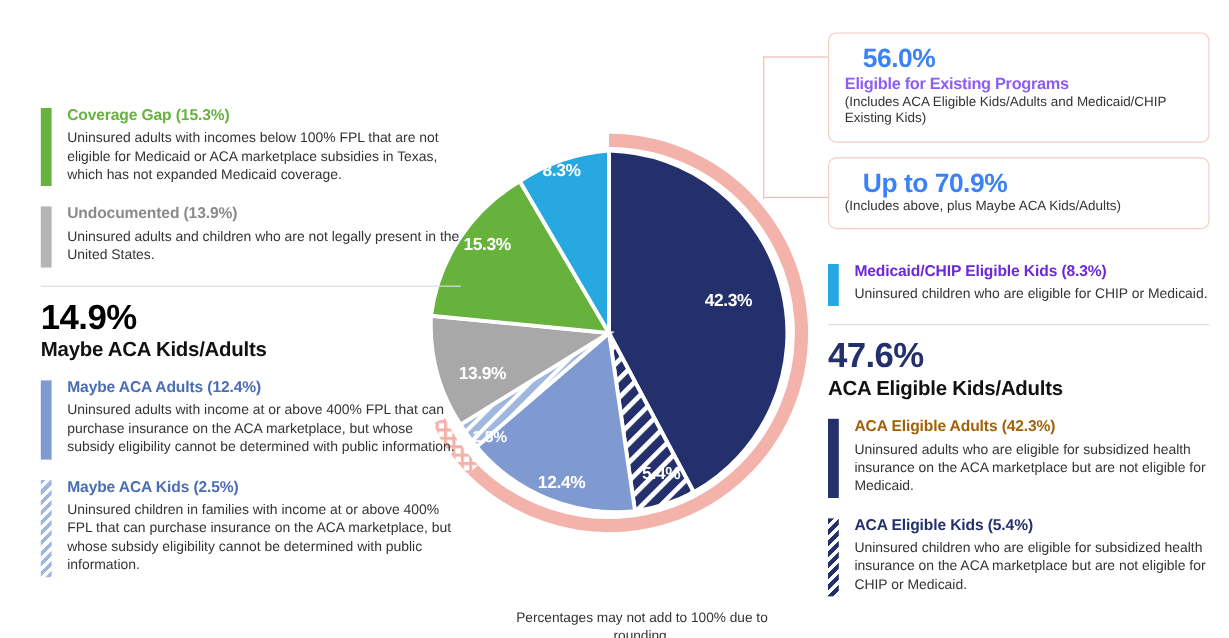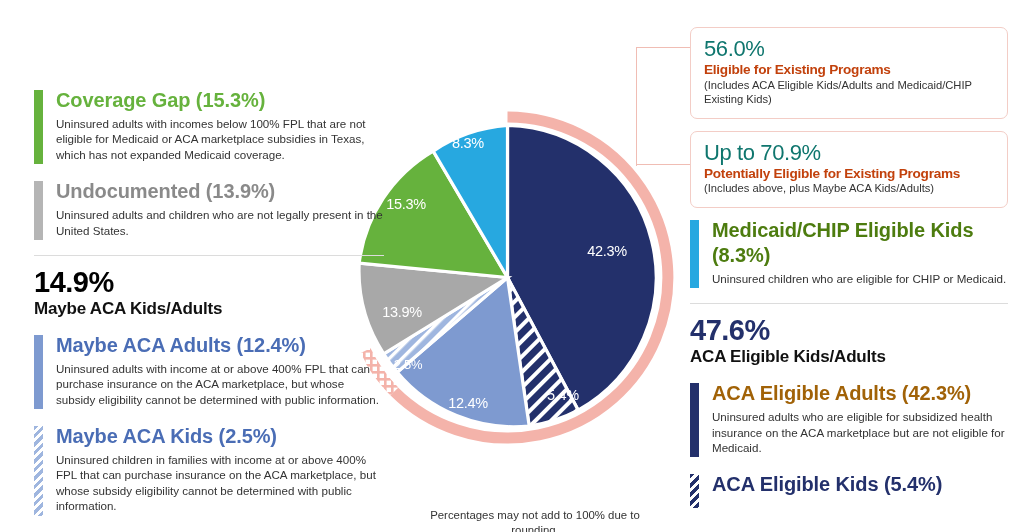--- a/index.html
+++ b/index.html
@@ -6,46 +6,46 @@
   body{
     width:1024px;height:532px;background:#ffffff;position:relative;overflow:hidden;
     font-family:"Liberation Sans", sans-serif;color:#2b2b2b;
   }
   .panel{position:absolute;}
 
   
   #left-column{left:34px;top:88px;width:350px;}
   .legend-item{position:relative;padding-left:22px;margin-bottom:17px;}
   .swatch{position:absolute;left:0;top:2px;width:9px;height:100%;min-height:34px;}
-  .legend-title{font-size:20px;font-weight:bold;line-height:1.25;margin:0 0 3px 0;letter-spacing:-0.1px;}
+  .legend-title{font-size:13px;font-weight:bold;line-height:1.25;margin:0 0 3px 0;letter-spacing:-0.1px;}
   .legend-desc{font-size:11.6px;line-height:1.33;color:#333;margin:0;}
   .divider{height:1px;background:#dcdcdc;margin:14px 0 12px 0;}
   .big-pct{font-size:29px;font-weight:bold;line-height:1;margin:0 0 3px 0;letter-spacing:-0.5px;}
   .big-sub{font-size:17px;font-weight:bold;color:#111;line-height:1.1;margin:0 0 14px 0;letter-spacing:-0.2px;}
 
   
   #right-column{left:690px;top:218px;width:318px;}
   #callouts{position:absolute;left:690px;top:27px;width:318px;}
   .callout{
     border:1px solid #f3cdc6;border-radius:7px;background:#fff;
     padding:9px 13px 11px 13px;margin-bottom:12px;
   }
-  .callout-pct{font-size:22px;font-weight:normal;color:#0f766e;line-height:1.05;margin:0 0 2px 0;letter-spacing:-0.4px;}
-  .callout-title{font-size:13.6px;font-weight:bold;color:#c2410c;line-height:1.15;margin:0 0 1px 0;letter-spacing:-0.25px;}
+  .callout-pct{font-size:22px;font-weight:bold;color:#3b82f6;line-height:1.05;margin:0 0 2px 15px;letter-spacing:-0.4px;}
+  .callout-title{font-size:13.6px;font-weight:bold;color:#8b5cf6;line-height:1.15;margin:0 0 1px 0;letter-spacing:-0.25px;}
   .callout-note{font-size:11.2px;color:#333;line-height:1.24;margin:0;}
 
   
   #connector{position:absolute;left:636px;top:47px;width:56px;height:119px;}
   #connector .vline{position:absolute;left:0;top:0;width:1.4px;height:100%;background:#f0bdb4;}
   #connector .hline{position:absolute;left:0;width:56px;height:1.4px;background:#f0bdb4;}
 
   
   #pie-wrap{position:absolute;left:335px;top:105px;width:345px;height:345px;}
   .pie-label{
-    position:absolute;color:#ffffff;font-size:14.5px;font-weight:normal;
+    position:absolute;color:#ffffff;font-size:14.5px;font-weight:bold;
     letter-spacing:-0.3px;transform:translate(-50%,-50%);white-space:nowrap;
   }
 
   
   #footnote{position:absolute;left:420px;top:508px;width:230px;text-align:center;
     font-size:11.4px;color:#333;line-height:1.3;}
 </style>
 </head>
 <body>
 
@@ -84,21 +84,21 @@
 
       <path d="M 172.5 172.5 L 48.7 248.8 A 152 152 0 0 1 24.2 158.1 Z" fill="#a8a8a8"></path>
 
       <path d="M 172.5 172.5 L 24.2 158.1 A 152 152 0 0 1 98.2 46.1 Z" fill="#66b23d"></path>
 
       <path d="M 172.5 172.5 L 98.2 46.1 A 152 152 0 0 1 172.5 20.5 Z" fill="#27a8e0"></path>
     </g>
   </svg>
 
   <span class="pie-label" style="left:272px;top:146px;">42.3%</span>
-  <span class="pie-label" style="left:228px;top:290px;">5.4%</span>
+  <span class="pie-label" style="left:216px;top:290px;">5.4%</span>
   <span class="pie-label" style="left:133px;top:298px;">12.4%</span>
   <span class="pie-label" style="left:73px;top:259px;font-size:13px;">2.5%</span>
   <span class="pie-label" style="left:67px;top:207px;">13.9%</span>
   <span class="pie-label" style="left:71px;top:99px;">15.3%</span>
   <span class="pie-label" style="left:133px;top:38px;">8.3%</span>
 </div>
 
 <div id="connector">
   <div class="vline"></div>
   <div class="hline" style="top:0;"></div>
@@ -106,21 +106,20 @@
 </div>
 
 <div id="callouts">
   <div class="callout">
     <p class="callout-pct">56.0%</p>
     <p class="callout-title">Eligible for Existing Programs</p>
     <p class="callout-note">(Includes ACA Eligible Kids/Adults and Medicaid/CHIP Existing Kids)</p>
   </div>
   <div class="callout">
     <p class="callout-pct">Up to 70.9%</p>
-    <p class="callout-title">Potentially Eligible for Existing Programs</p>
     <p class="callout-note">(Includes above, plus Maybe ACA Kids/Adults)</p>
   </div>
 </div>
 
 <div id="left-column" class="panel">
 
   <div class="legend-item">
     <span class="swatch" style="background:#66b23d;"></span>
     <p class="legend-title" style="color:#66b23d;">Coverage Gap (15.3%)</p>
     <p class="legend-desc">Uninsured adults with incomes below 100% FPL that are not eligible for Medicaid or ACA marketplace subsidies in Texas, which has not expanded Medicaid coverage.</p>
@@ -147,34 +146,35 @@
     <span class="swatch" style="background:repeating-linear-gradient(135deg,#9fb6df 0 3px,#ffffff 3px 6px);"></span>
     <p class="legend-title" style="color:#4a6db5;">Maybe ACA Kids (2.5%)</p>
     <p class="legend-desc">Uninsured children in families with income at or above 400% FPL that can purchase insurance on the ACA marketplace, but whose subsidy eligibility cannot be determined with public information.</p>
   </div>
 </div>
 
 <div id="right-column" class="panel">
 
   <div class="legend-item">
     <span class="swatch" style="background:#27a8e0;"></span>
-    <p class="legend-title" style="color:#4d7c0f;">Medicaid/CHIP Eligible Kids (8.3%)</p>
+    <p class="legend-title" style="color:#6d28d9;">Medicaid/CHIP Eligible Kids (8.3%)</p>
     <p class="legend-desc">Uninsured children who are eligible for CHIP or Medicaid.</p>
   </div>
 
   <div class="divider"></div>
 
   <p class="big-pct" style="color:#23306b;">47.6%</p>
   <p class="big-sub">ACA Eligible Kids/Adults</p>
 
   <div class="legend-item">
     <span class="swatch" style="background:#23306b;"></span>
     <p class="legend-title" style="color:#a16207;">ACA Eligible Adults (42.3%)</p>
     <p class="legend-desc">Uninsured adults who are eligible for subsidized health insurance on the ACA marketplace but are not eligible for Medicaid.</p>
   </div>
 
   <div class="legend-item">
     <span class="swatch" style="background:repeating-linear-gradient(135deg,#23306b 0 3.5px,#ffffff 3.5px 6.5px);"></span>
     <p class="legend-title" style="color:#23306b;">ACA Eligible Kids (5.4%)</p>
+    <p class="legend-desc">Uninsured children who are eligible for subsidized health insurance on the ACA marketplace but are not eligible for CHIP or Medicaid.</p>
   </div>
 </div>
 
 <div id="footnote">Percentages may not add to 100% due to rounding.</div>
 
 </body></html>

